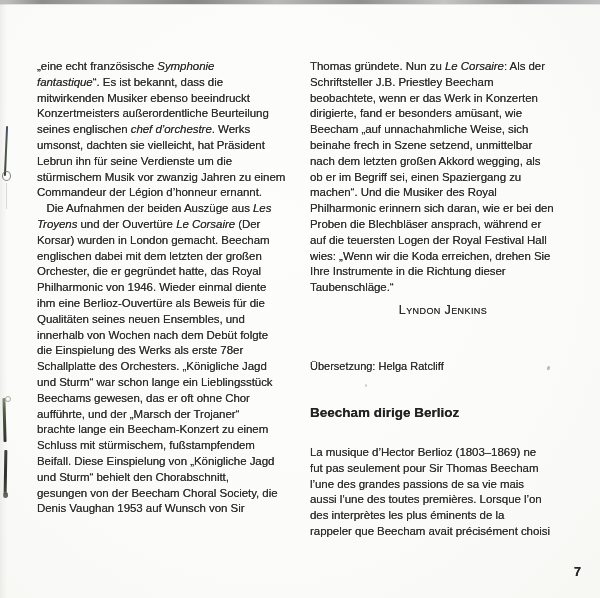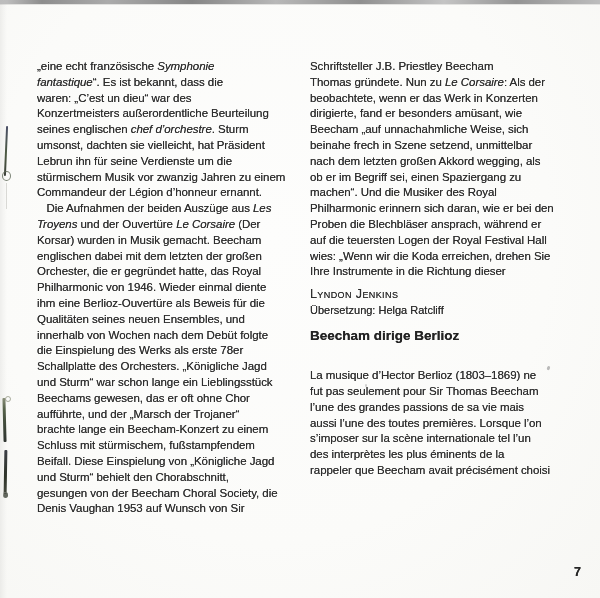--- a/index.html
+++ b/index.html
@@ -22,27 +22,27 @@
   .column{position:absolute;top:59px;}
   .col-left{left:37px;width:260px;}
   .col-right{left:310px;width:266px;}
   .tline{
     height:15.8px;line-height:15.8px;font-size:11.5px;letter-spacing:-0.05px;
     white-space:pre;text-shadow:0 0 0.3px rgba(46,46,46,0.85);
   }
   .tline em{font-style:italic;}
   .byline{
     margin-top:7px;font-variant:small-caps;font-size:12.5px;line-height:15px;
-    letter-spacing:0.4px;text-shadow:0 0 0.3px rgba(46,46,46,0.85);
+    letter-spacing:0.4px;text-shadow:0 0 0.3px rgba(46,46,46,0.85);text-align:center;
   }
   .translation{
-    font-size:11px;line-height:16px;text-shadow:0 0 0.3px rgba(46,46,46,0.85);
+    font-size:11px;line-height:16px;text-shadow:0 0 0.3px rgba(46,46,46,0.85);margin-top:40px;
   }
   .section-heading{
-    margin:9px 0 0 0;font-size:13.5px;font-weight:bold;line-height:17px;
+    margin:30px 0 0 0;font-size:13.5px;font-weight:bold;line-height:17px;
     color:#232323;letter-spacing:0;text-shadow:0 0 0.3px rgba(35,35,35,0.9);
   }
   .para2{margin-top:24px;}
   .page-number{
     position:absolute;left:574px;top:565px;font-size:12.5px;font-weight:bold;
     color:#262626;text-shadow:0 0 0.3px rgba(38,38,38,0.9);
   }
   
   .artifact{position:absolute;}
   .hair-a{left:5px;top:126px;width:2px;height:50px;
@@ -78,30 +78,30 @@
 <div class="artifact hair-b-hook"></div>
 <div class="artifact hair-c"></div>
 <div class="artifact hair-c-blob"></div>
 <div class="speck speck-1"></div>
 <div class="speck speck-2"></div>
 
 <div class="column col-left">
   <div>
       <div class="tline"><span>„eine echt französische </span><em>Symphonie</em></div>
       <div class="tline"><em>fantastique</em><span>“. Es ist bekannt, dass die</span></div>
-      <div class="tline"><span>waren: „C’est un dieu“ war des</span></div>
+      <div class="tline"><span>mitwirkenden Musiker ebenso beeindruckt</span></div>
       <div class="tline"><span>Konzertmeisters außerordentliche Beurteilung</span></div>
-      <div class="tline"><span>seines englischen </span><em>chef d’orchestre</em><span>. Sturm</span></div>
+      <div class="tline"><span>seines englischen </span><em>chef d’orchestre</em><span>. Werks</span></div>
       <div class="tline"><span>umsonst, dachten sie vielleicht, hat Präsident</span></div>
       <div class="tline"><span>Lebrun ihn für seine Verdienste um die</span></div>
       <div class="tline"><span>stürmischem Musik vor zwanzig Jahren zu einem</span></div>
       <div class="tline"><span>Commandeur der Légion d’honneur ernannt.</span></div>
       <div class="tline"><span>&nbsp;&nbsp;&nbsp;Die Aufnahmen der beiden Auszüge aus </span><em>Les</em></div>
       <div class="tline"><em>Troyens</em><span> und der Ouvertüre </span><em>Le Corsaire</em><span> (Der</span></div>
-      <div class="tline"><span>Korsar) wurden in Musik gemacht. Beecham</span></div>
+      <div class="tline"><span>Korsar) wurden in London gemacht. Beecham</span></div>
       <div class="tline"><span>englischen dabei mit dem letzten der großen</span></div>
       <div class="tline"><span>Orchester, die er gegründet hatte, das Royal</span></div>
       <div class="tline"><span>Philharmonic von 1946. Wieder einmal diente</span></div>
       <div class="tline"><span>ihm eine Berlioz-Ouvertüre als Beweis für die</span></div>
       <div class="tline"><span>Qualitäten seines neuen Ensembles, und</span></div>
       <div class="tline"><span>innerhalb von Wochen nach dem Debüt folgte</span></div>
       <div class="tline"><span>die Einspielung des Werks als erste 78er</span></div>
       <div class="tline"><span>Schallplatte des Orchesters. „Königliche Jagd</span></div>
       <div class="tline"><span>und Sturm“ war schon lange ein Lieblingsstück</span></div>
       <div class="tline"><span>Beechams gewesen, das er oft ohne Chor</span></div>
@@ -110,42 +110,42 @@
       <div class="tline"><span>Schluss mit stürmischem, fußstampfendem</span></div>
       <div class="tline"><span>Beifall. Diese Einspielung von „Königliche Jagd</span></div>
       <div class="tline"><span>und Sturm“ behielt den Chorabschnitt,</span></div>
       <div class="tline"><span>gesungen von der Beecham Choral Society, die</span></div>
       <div class="tline"><span>Denis Vaughan 1953 auf Wunsch von Sir</span></div>
     </div>
 </div>
 
 <div class="column col-right">
   <div>
+      <div class="tline"><span>Thomas gründete. Nun zu </span><em>Le Corsaire</em><span>: Als der</span></div>
       <div class="tline"><span>Schriftsteller J.B. Priestley Beecham</span></div>
-      <div class="tline"><span>Thomas gründete. Nun zu </span><em>Le Corsaire</em><span>: Als der</span></div>
       <div class="tline"><span>beobachtete, wenn er das Werk in Konzerten</span></div>
       <div class="tline"><span>dirigierte, fand er besonders amüsant, wie</span></div>
       <div class="tline"><span>Beecham „auf unnachahmliche Weise, sich</span></div>
       <div class="tline"><span>beinahe frech in Szene setzend, unmittelbar</span></div>
       <div class="tline"><span>nach dem letzten großen Akkord wegging, als</span></div>
       <div class="tline"><span>ob er im Begriff sei, einen Spaziergang zu</span></div>
       <div class="tline"><span>machen“. Und die Musiker des Royal</span></div>
       <div class="tline"><span>Philharmonic erinnern sich daran, wie er bei den</span></div>
       <div class="tline"><span>Proben die Blechbläser ansprach, während er</span></div>
       <div class="tline"><span>auf die teuersten Logen der Royal Festival Hall</span></div>
       <div class="tline"><span>wies: „Wenn wir die Koda erreichen, drehen Sie</span></div>
       <div class="tline"><span>Ihre Instrumente in die Richtung dieser</span></div>
+      <div class="tline"><span>Taubenschläge.“</span></div>
     </div>
   <div class="byline">Lyndon Jenkins</div>
   <div class="translation">Übersetzung: Helga Ratcliff</div>
   <h2 class="section-heading">Beecham dirige Berlioz</h2>
   <div class="para2">
       <div class="tline"><span>La musique d’Hector Berlioz (1803–1869) ne</span></div>
       <div class="tline"><span>fut pas seulement pour Sir Thomas Beecham</span></div>
       <div class="tline"><span>l’une des grandes passions de sa vie mais</span></div>
       <div class="tline"><span>aussi l’une des toutes premières. Lorsque l’on</span></div>
-      <div class="tline"><span>s’imposer sur la scène internationale tel l’un</span></div>
       <div class="tline"><span>des interprètes les plus éminents de la</span></div>
       <div class="tline"><span>rappeler que Beecham avait précisément choisi</span></div>
     </div>
 </div>
 
 <div class="page-number">7</div>
 
 </body></html>

